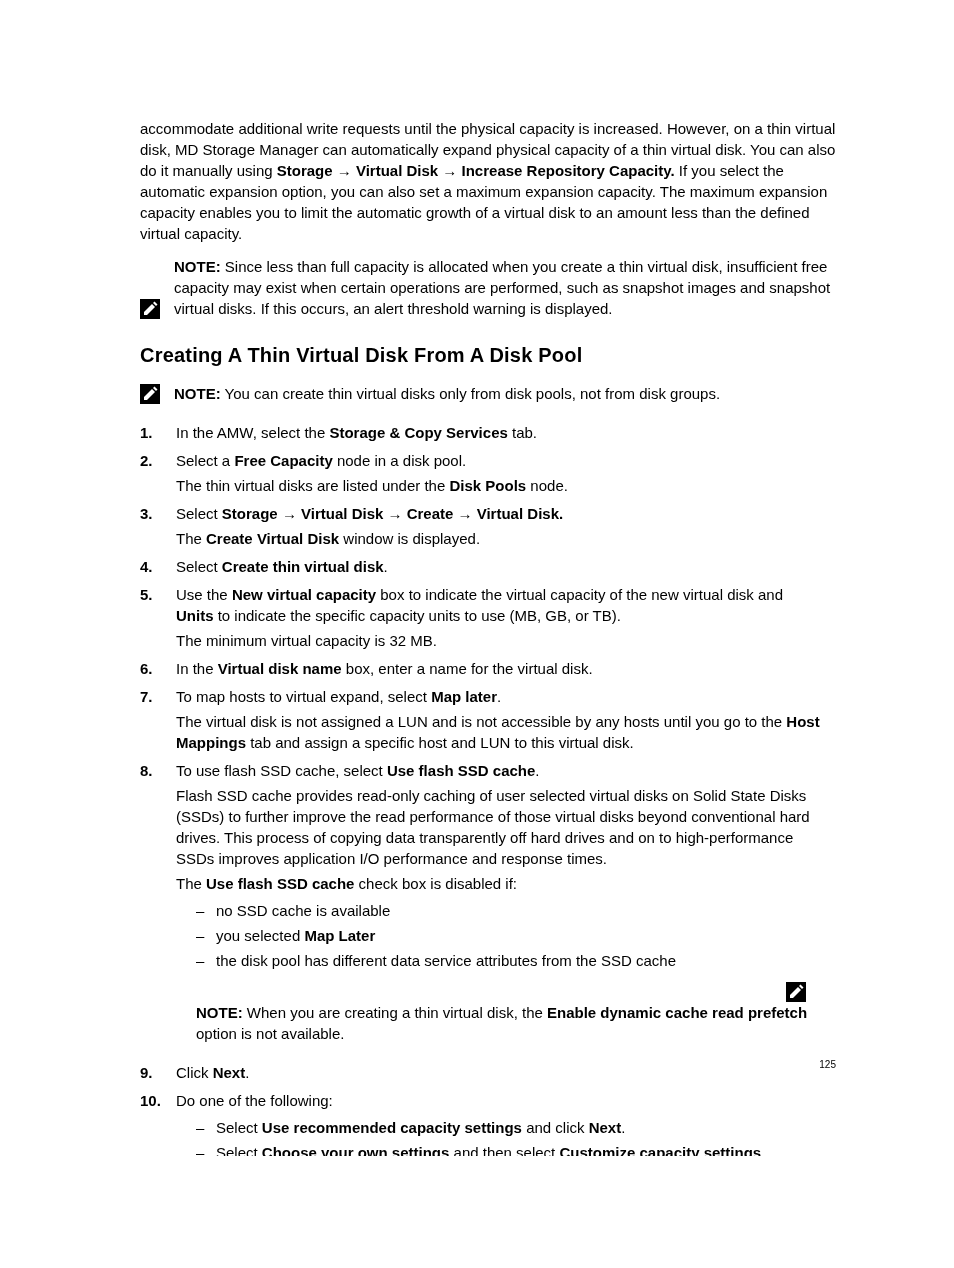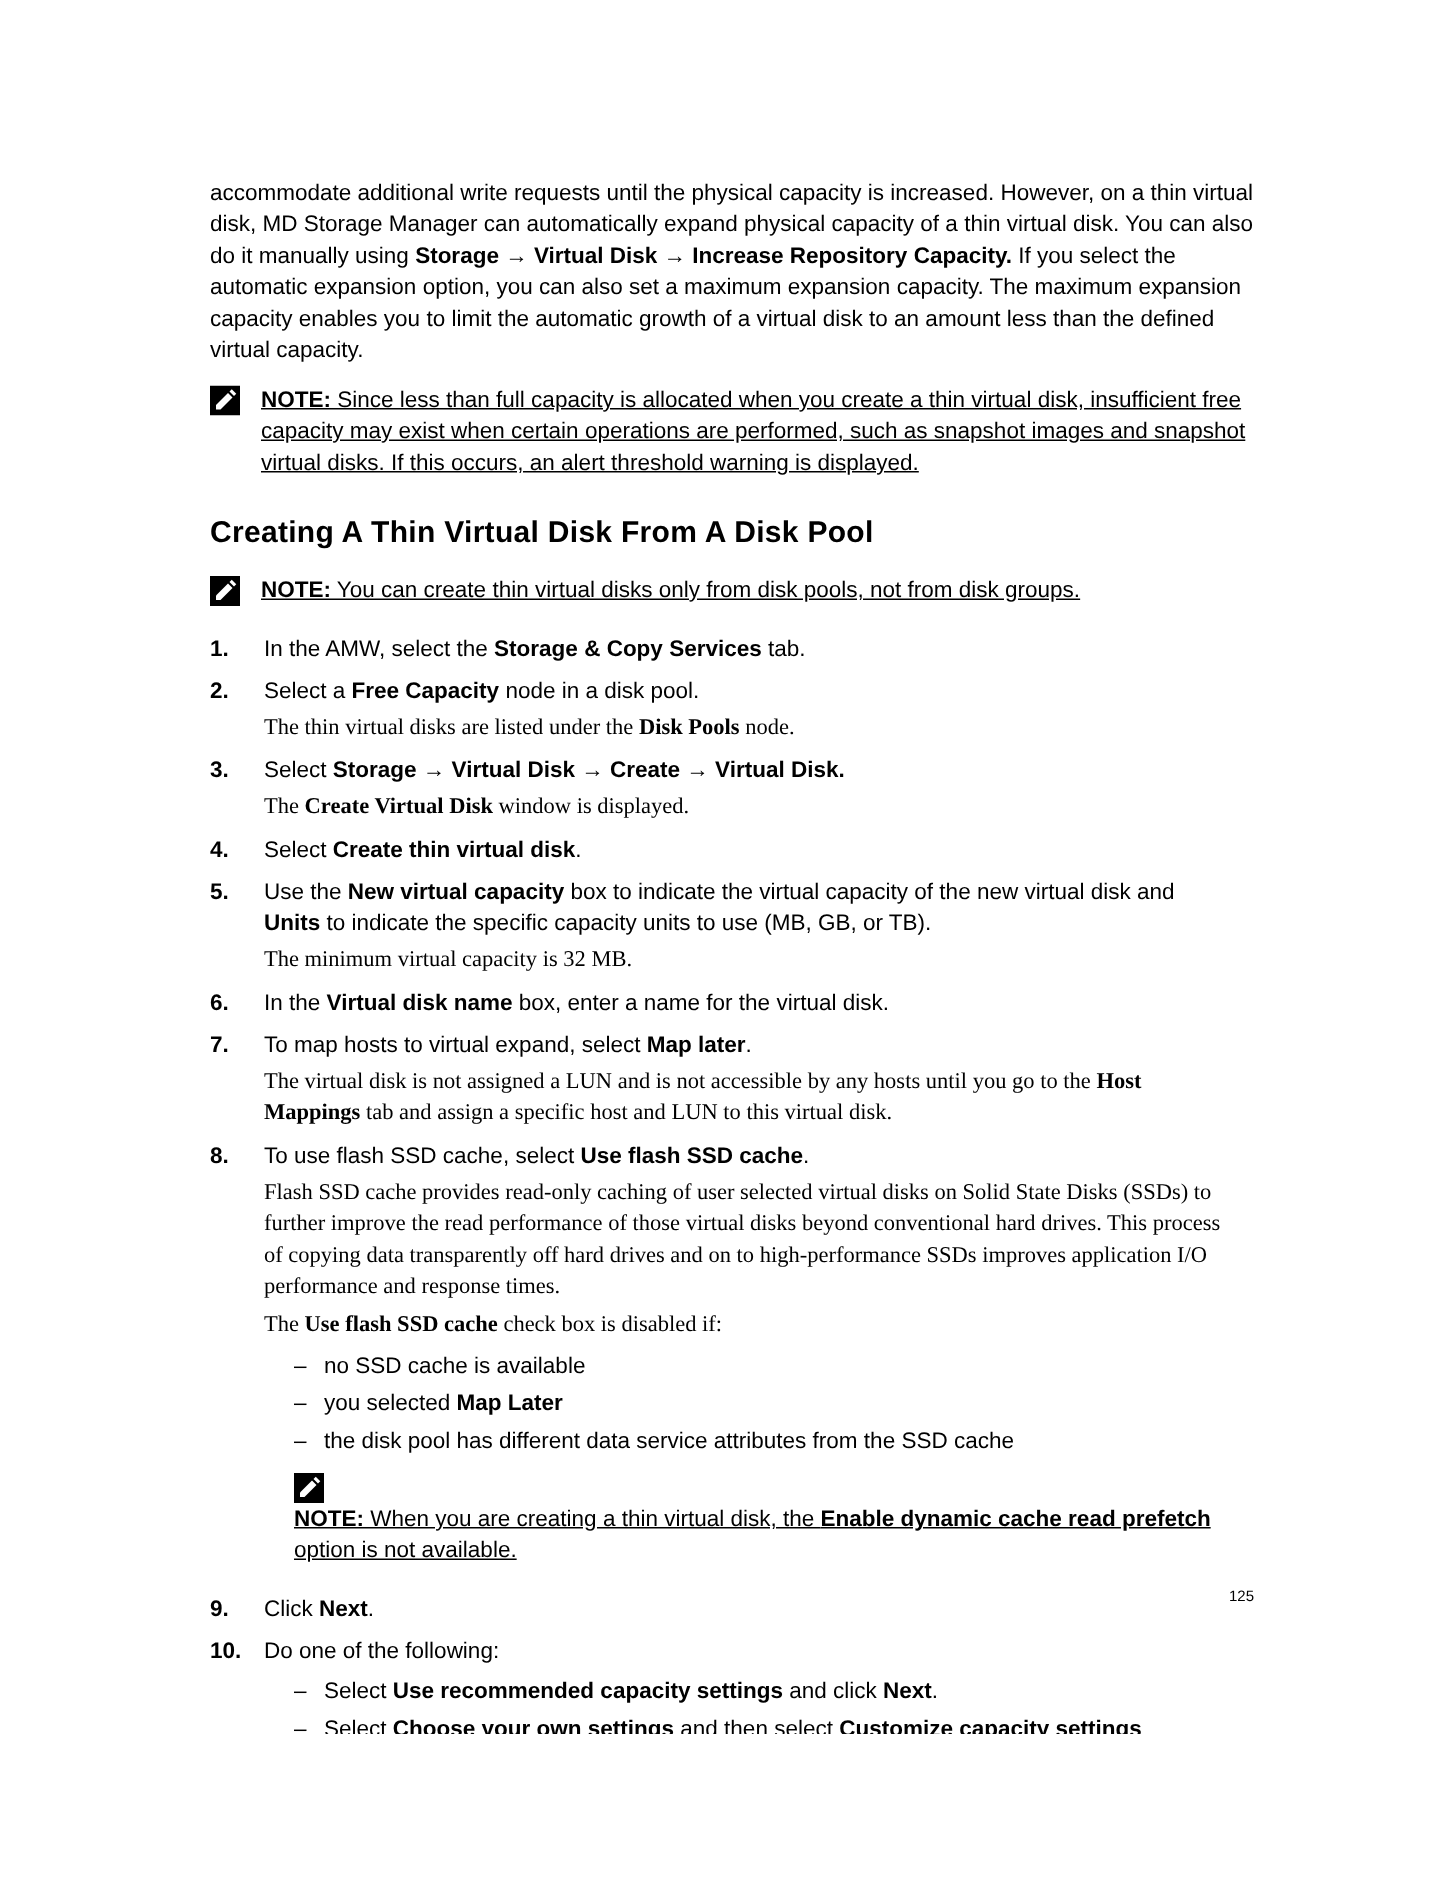--- a/index.html
+++ b/index.html
@@ -17,23 +17,22 @@
     box-sizing: border-box;
     padding: 118px 118px 0 140px;
     font-size: 15px;
     line-height: 1.4;
   }
   .body-para {
     margin: 0 0 12px 0;
   }
   .note-block {
     display: flex;
-    align-items: flex-start;
+    align-items: flex-end;
     margin: 6px 0 18px 0;
-    text-decoration: underline;
   }
   .note-block.more-indented {
     margin-left: 56px;
     flex-direction: column;
   }
   .note-icon {
     flex: 0 0 auto;
     width: 20px;
     height: 20px;
     margin-right: 14px;
@@ -63,21 +62,20 @@
     content: counter(step) ".";
     position: absolute;
     left: 0;
     top: 0;
     font-weight: 700;
     width: 28px;
     text-align: left;
   }
   ol.steps > li .sub {
     margin-top: 4px;
-    font-family: Liberation Serif, serif;
   }
   ul.dashes {
     list-style: none;
     padding: 0;
     margin: 6px 0 0 20px;
   }
   ul.dashes > li {
     position: relative;
     padding-left: 20px;
     margin-bottom: 4px;

